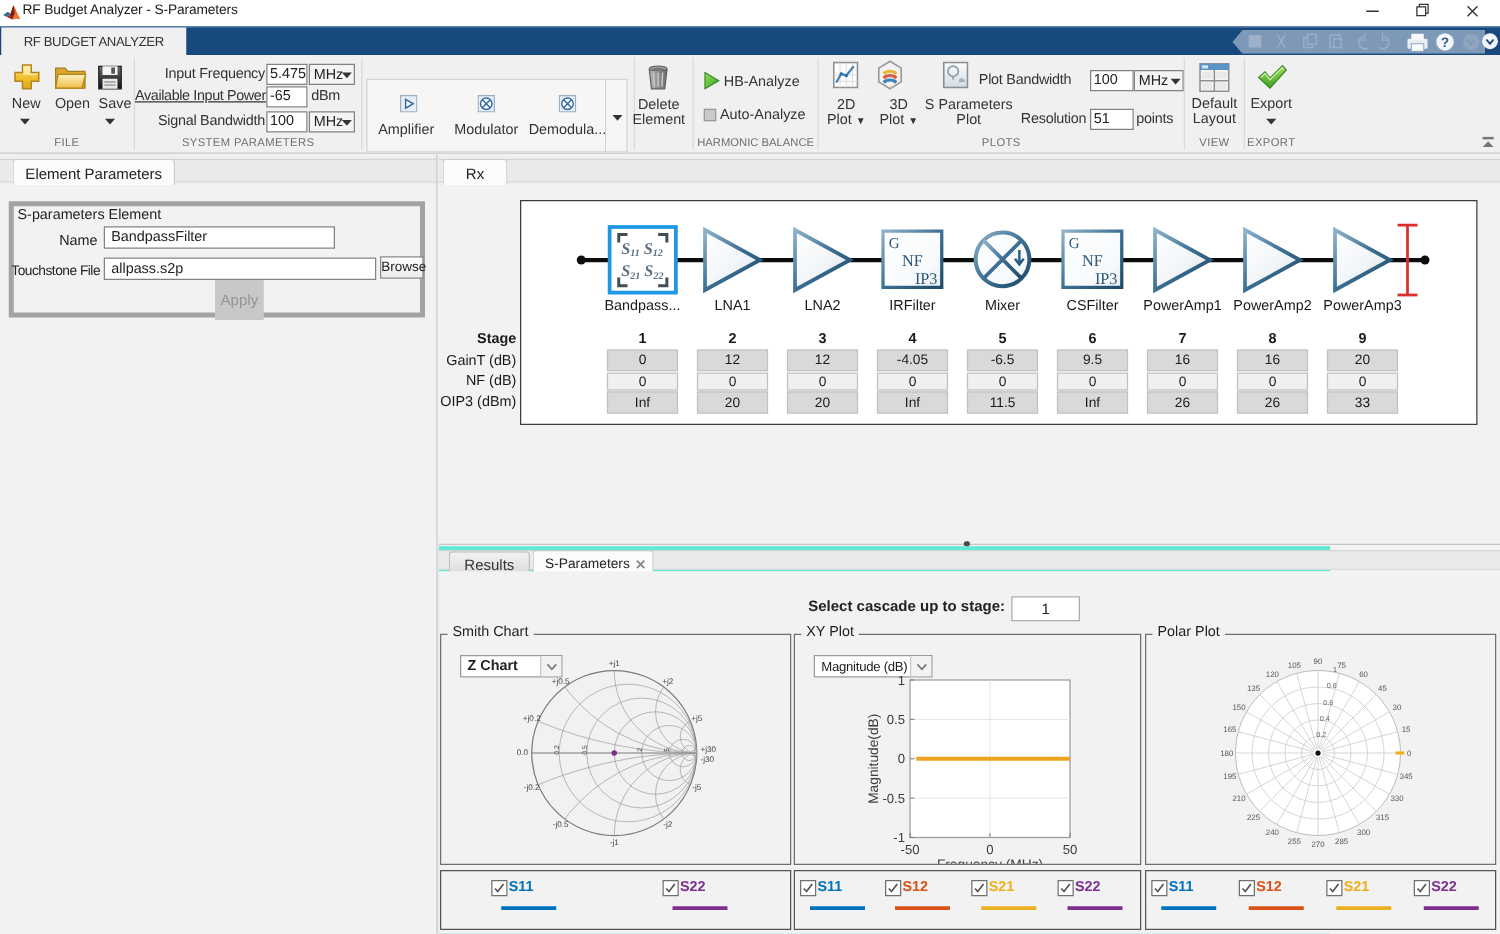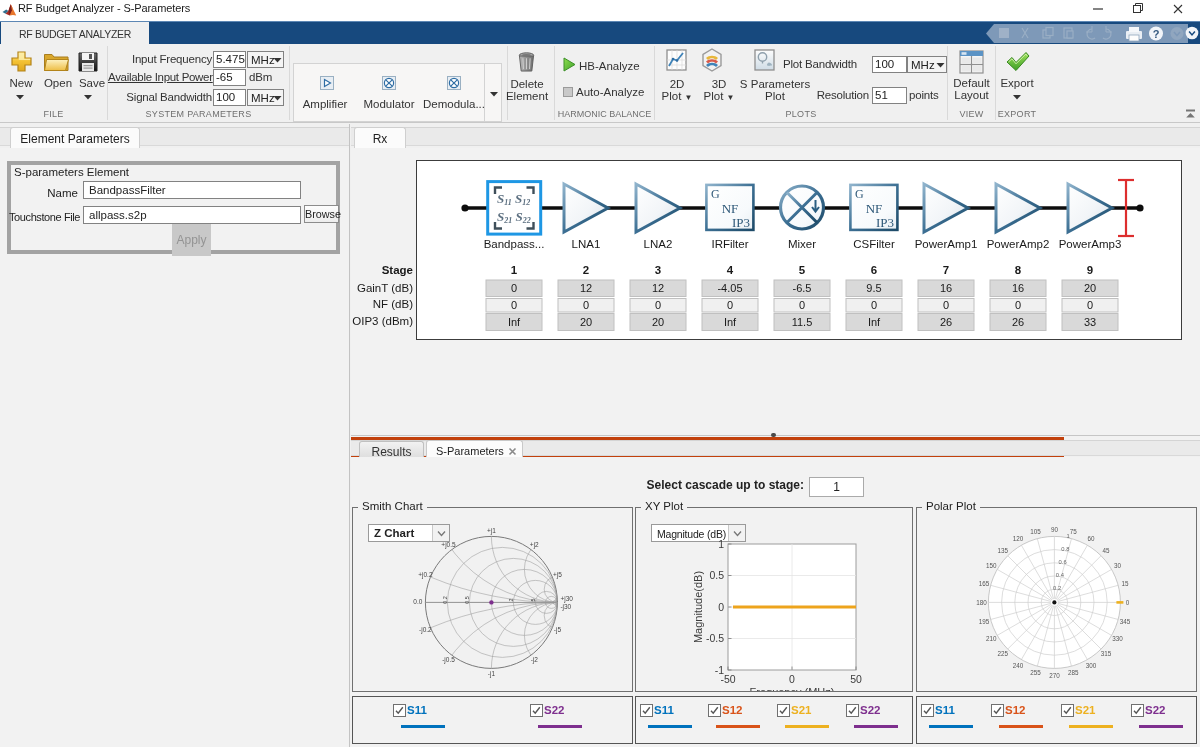--- a/index.html
+++ b/index.html
@@ -305,21 +305,21 @@
 <div class="abs" style="left:0;top:124px;width:350px;height:623px;background:#f0f0f0;border-right:1px solid #c3c3c3;">
   <div class="abs" style="left:0;top:3px;width:349px;height:19px;background:#eaeaea;border-top:1px solid #d4d4d4;border-bottom:1px solid #d9d9d9;"></div>
   <div class="abs" style="left:10px;top:3px;width:130px;height:21px;background:#fbfbfb;border:1px solid #cfcfcf;border-bottom:none;border-radius:3px 3px 0 0;">
     <div style="text-align:center;font-size:12px;color:#222;padding-top:4px;">Element Parameters</div>
   </div>
   <div class="abs" style="left:0;top:24px;width:349px;height:599px;background:#f2f2f2;"></div>
 
   <div class="abs" style="left:7px;top:37px;width:333px;height:93px;border:4px solid #a3a3a3;background:#f2f2f2;">
     <div class="abs" style="left:3px;top:1px;font-size:11.5px;color:#222;">S-parameters Element</div>
     <div class="abs" style="left:0px;top:22px;width:67px;text-align:right;font-size:11.5px;color:#222;">Name</div>
-    <div class="tbox" style="left:72px;top:16px;width:218px;height:18px;line-height:16px;font-size:11.5px;padding:0 5px;">BandpassFilter</div>
+    <div class="tbox" style="left:72px;top:16px;width:185px;height:18px;line-height:16px;font-size:11.5px;padding:0 5px;">BandpassFilter</div>
     <div class="abs" style="left:-2px;top:46px;width:69px;text-align:right;font-size:11px;letter-spacing:-0.4px;color:#222;white-space:nowrap;">Touchstone File</div>
     <div class="tbox" style="left:72px;top:41px;width:218px;height:18px;line-height:16px;font-size:11.5px;padding:0 5px;">allpass.s2p</div>
     <div class="abs" style="left:293px;top:40px;width:35px;height:18px;background:linear-gradient(#fdfdfd,#ededed);border:1px solid #8c8c8c;font-size:10.8px;color:#222;text-align:center;line-height:16px;">Browse</div>
     <div class="abs" style="left:161px;top:59px;width:39px;height:32px;background:#c8c8c8;color:#949494;font-size:12px;text-align:center;line-height:32px;">Apply</div>
   </div>
 </div>
 
 <div class="abs" style="left:351px;top:124px;width:849px;height:316px;background:#f0f0f0;">
   <div class="abs" style="left:0;top:3px;width:849px;height:19px;background:#eaeaea;border-top:1px solid #d4d4d4;border-bottom:1px solid #d9d9d9;"></div>
   <div class="abs" style="left:3px;top:3px;width:52px;height:21px;background:#fbfbfb;border:1px solid #cfcfcf;border-bottom:none;border-radius:3px 3px 0 0;">
@@ -474,21 +474,21 @@
       <text x="523" y="201.5" font-family="Liberation Sans, sans-serif" font-size="11" fill="#1a1a1a" text-anchor="middle">Inf</text>
       <rect x="567.0" y="189.5" width="56" height="17.0" fill="#d9d9d9" stroke="#c0c0c0" stroke-width="1"></rect>
       <text x="595" y="201.5" font-family="Liberation Sans, sans-serif" font-size="11" fill="#1a1a1a" text-anchor="middle">26</text>
       <rect x="639.0" y="189.5" width="56" height="17.0" fill="#d9d9d9" stroke="#c0c0c0" stroke-width="1"></rect>
       <text x="667" y="201.5" font-family="Liberation Sans, sans-serif" font-size="11" fill="#1a1a1a" text-anchor="middle">26</text>
       <rect x="711.0" y="189.5" width="56" height="17.0" fill="#d9d9d9" stroke="#c0c0c0" stroke-width="1"></rect>
       <text x="739" y="201.5" font-family="Liberation Sans, sans-serif" font-size="11" fill="#1a1a1a" text-anchor="middle">33</text>
   </svg>
 </div>
 
-<div class="abs" style="left:351px;top:437px;width:713px;height:310px;background:#c2410c;">
+<div class="abs" style="left:351px;top:437px;width:713px;height:310px;background:#5eead4;">
   <div class="abs" style="left:0;top:3px;width:849px;height:16px;background:#eaeaea;border-top:1px solid #d4d4d4;border-bottom:1px solid #d9d9d9;"></div>
   <div class="abs" style="left:8px;top:4px;width:65px;height:18px;background:linear-gradient(#f2f2f2,#dcdcdc);border:1px solid #c0c0c0;border-bottom:none;border-radius:3px 3px 0 0;font-size:12px;color:#333;text-align:center;padding-top:3px;">Results</div>
   <div class="abs" style="left:75px;top:3px;width:97px;height:19px;background:#fcfcfc;border:1px solid #c9c9c9;border-bottom:none;border-radius:3px 3px 0 0;font-size:12px;color:#222;">
     <span style="position:absolute;left:9px;top:4px;font-size:11px;">S-Parameters</span>
     <svg style="position:absolute;left:81px;top:6px;" width="9" height="9" viewBox="0 0 9 9">
         <path d="M1.5 1.5 L7.5 7.5 M7.5 1.5 L1.5 7.5" stroke="#8a8a8a" stroke-width="1.6"></path>
       </svg>
   </div>
   <div class="abs" style="left:0;top:20px;width:849px;height:290px;background:#f2f2f2;"></div>
 

